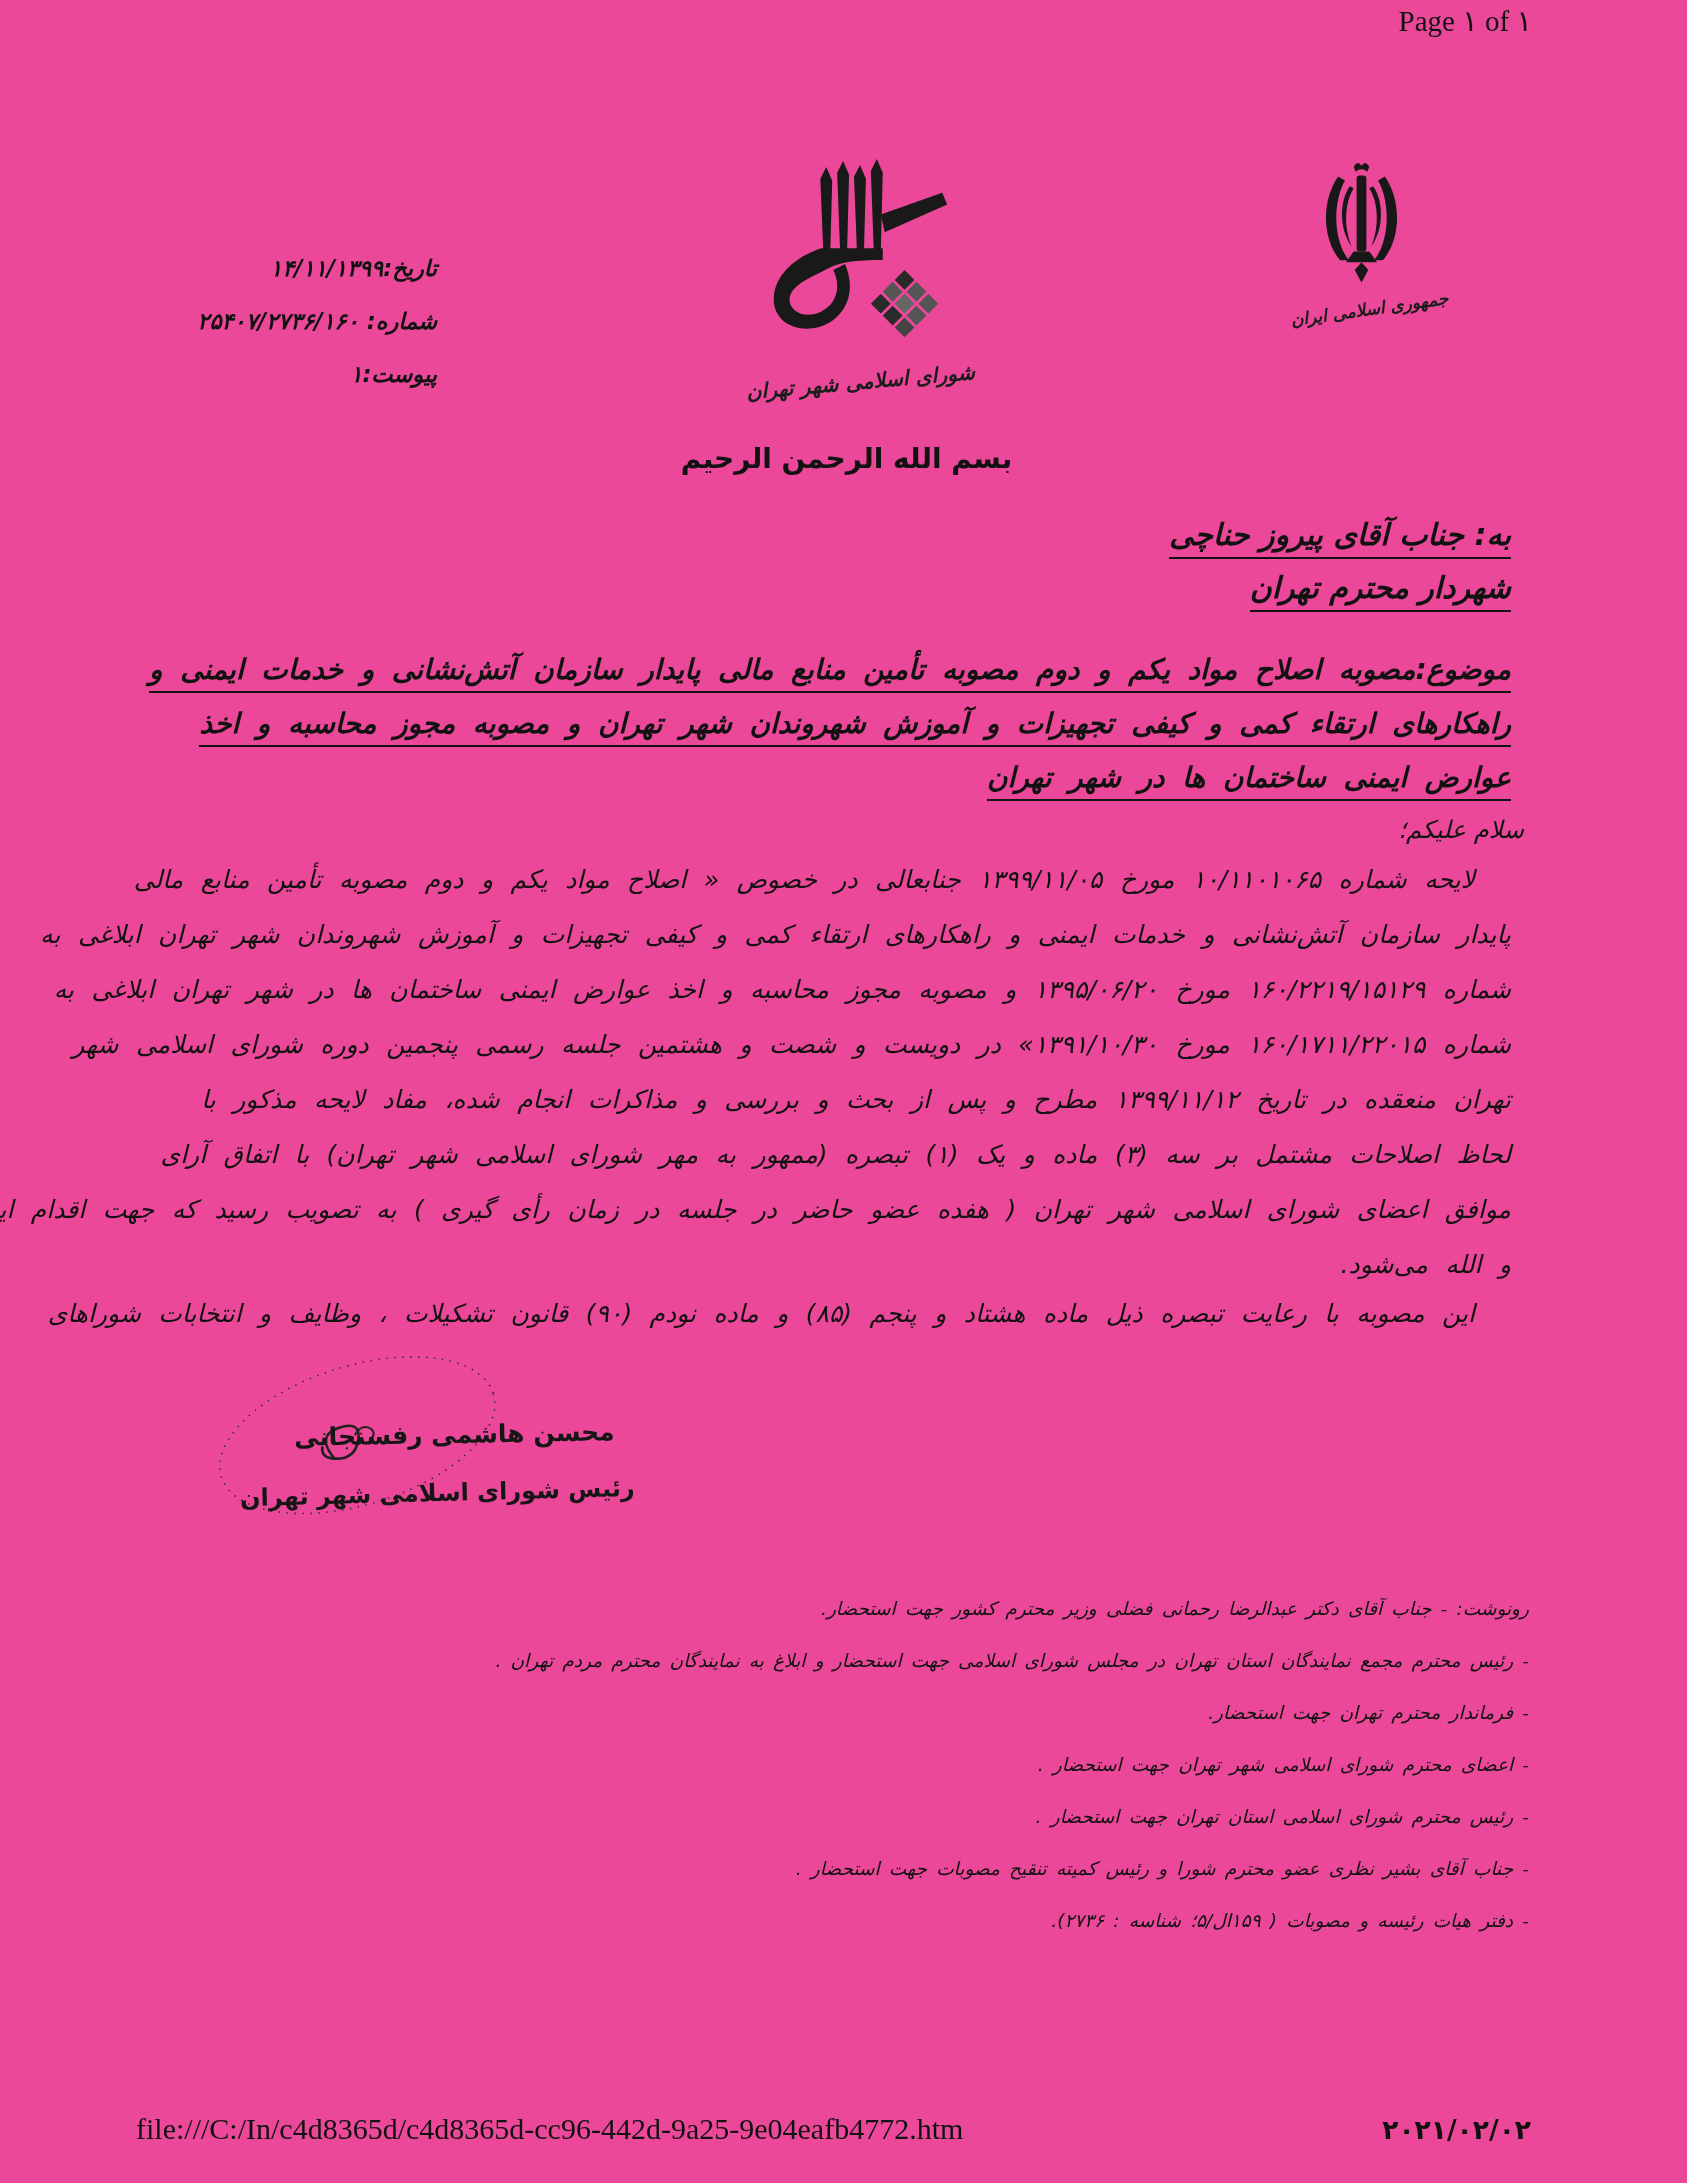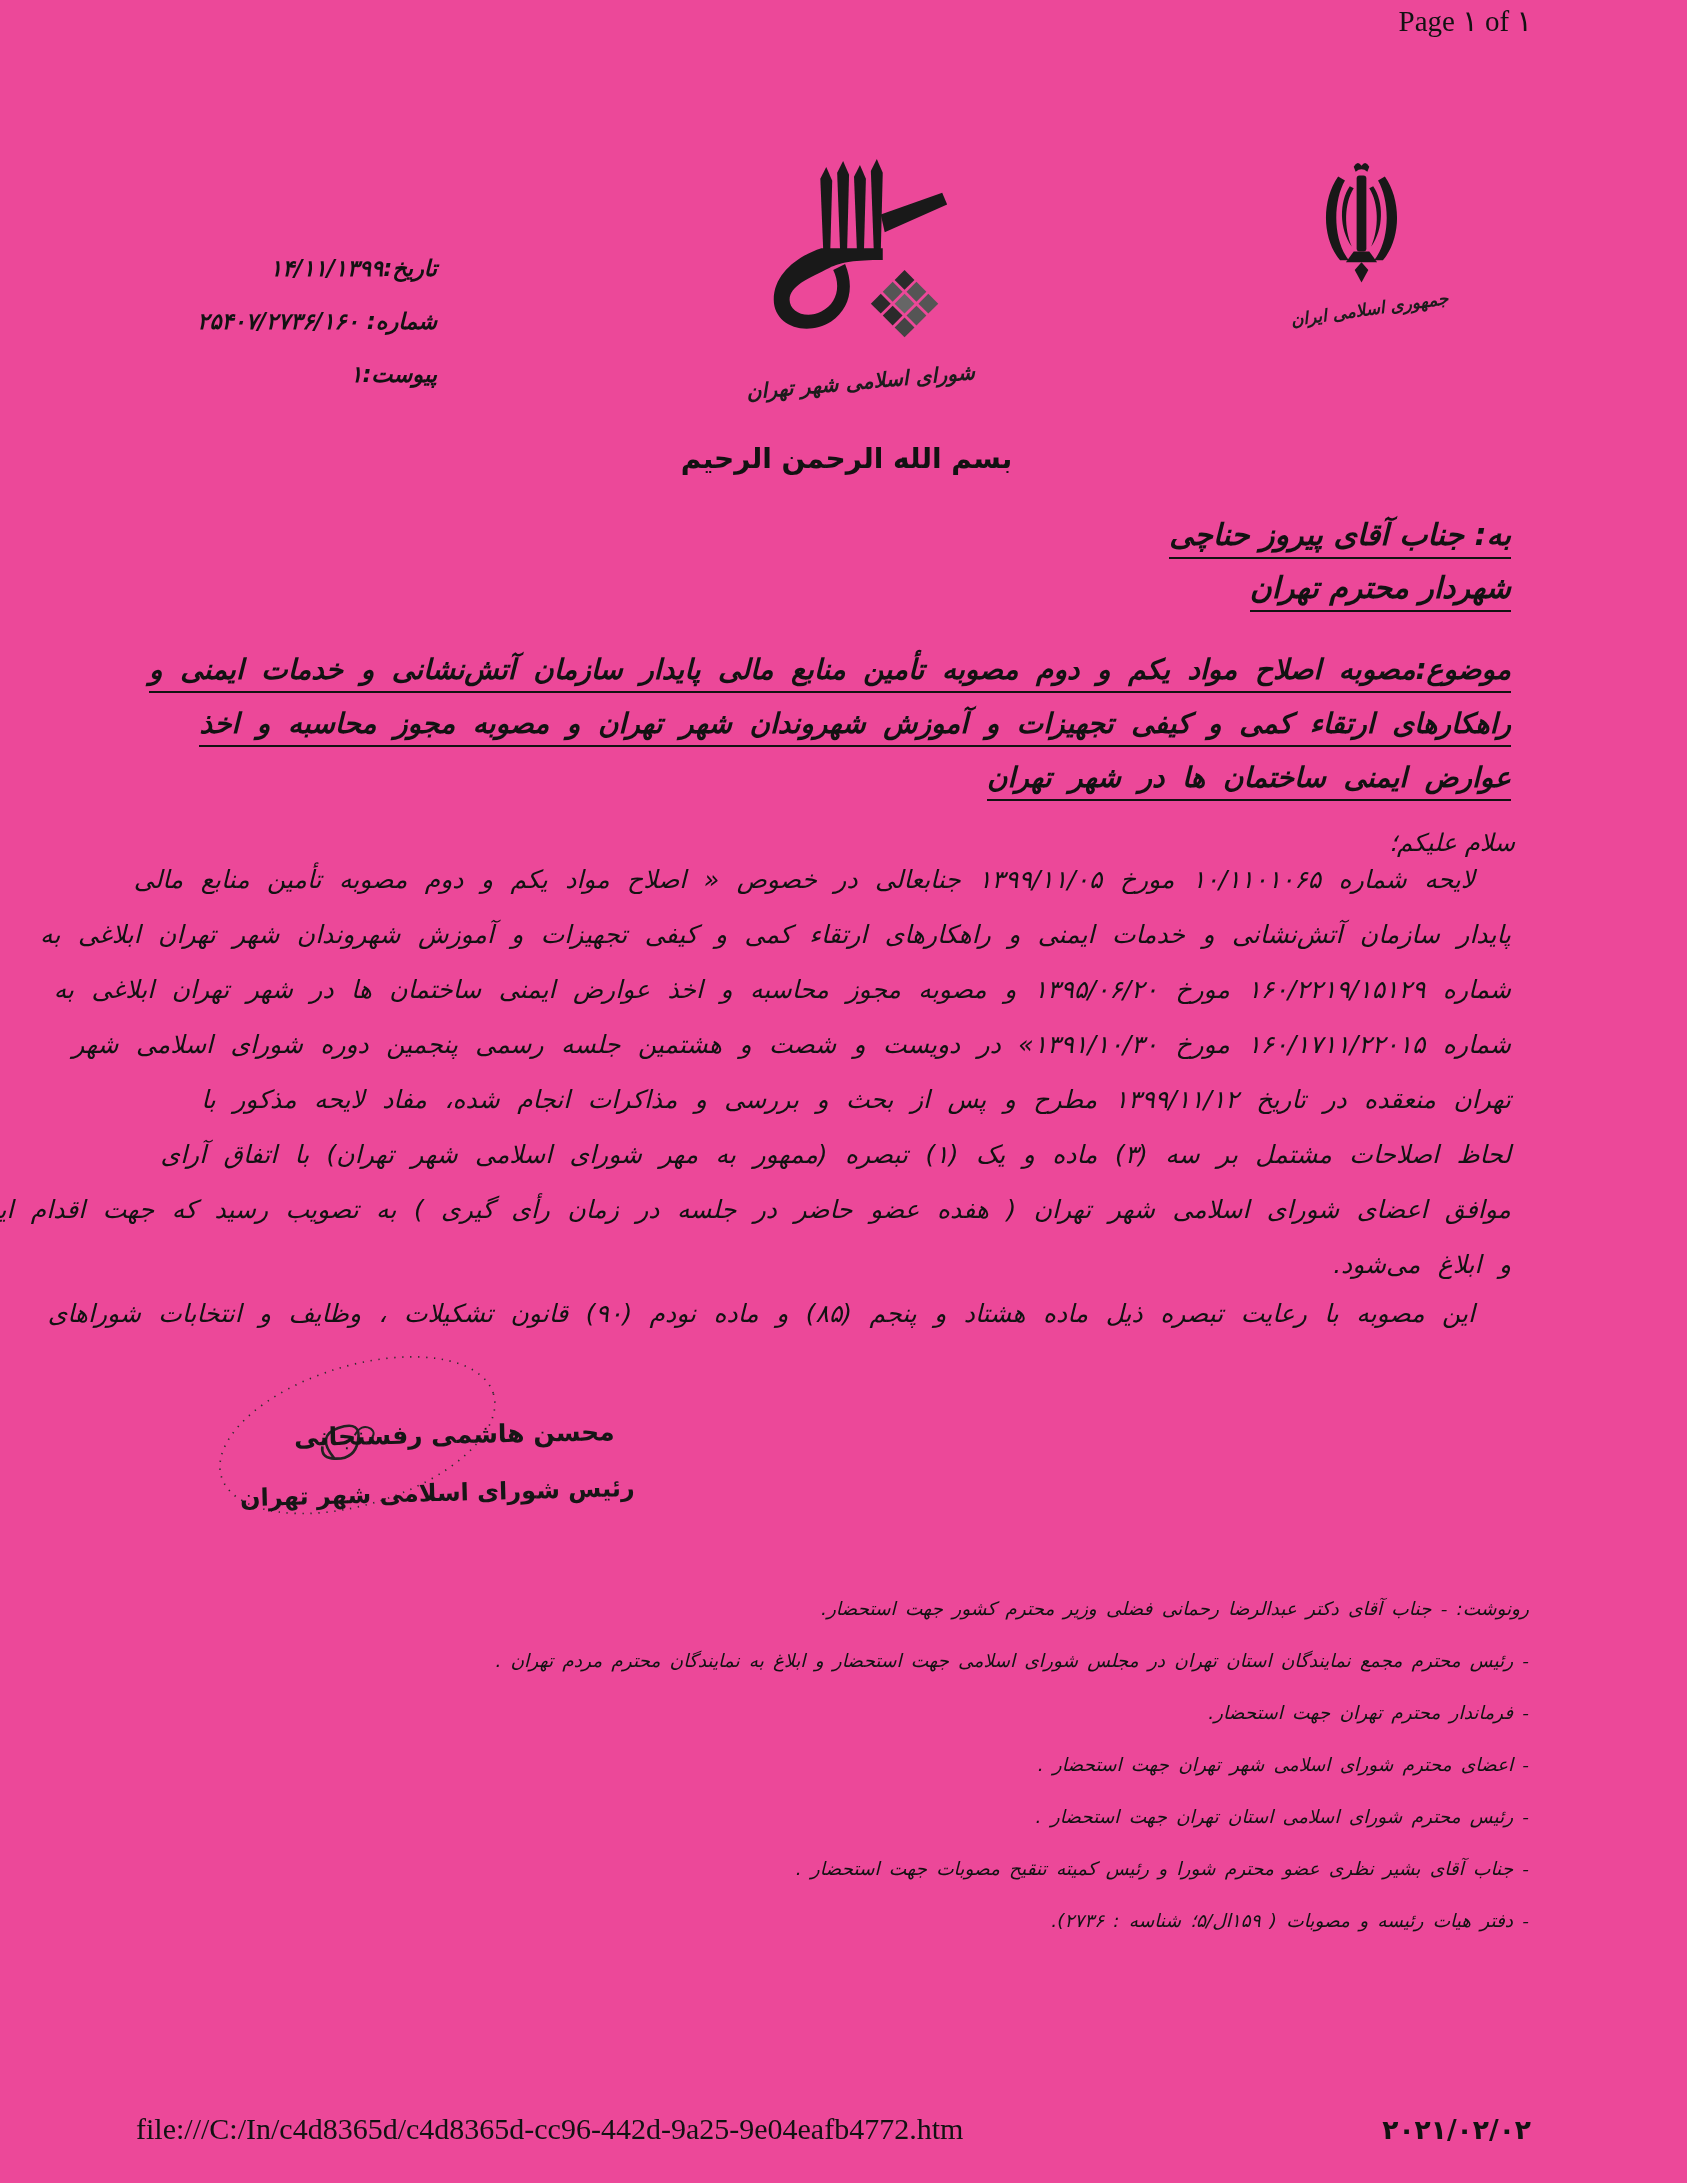--- a/index.html
+++ b/index.html
@@ -29,21 +29,21 @@
      font-size:28px;font-weight:bold;}
   
   .to-line{top:517px;right:185px;font-size:30px;font-weight:bold;font-style:italic;}
   .title-line{top:570px;right:185px;font-size:30px;font-weight:bold;font-style:italic;}
   .u{display:inline-block;padding-bottom:5.3px;border-bottom:2.6px solid #121212;}
   
   .subject{top:625px;right:185px;left:99px;text-align:right;
      font-size:28px;font-weight:bold;font-style:italic;word-spacing:0.28em;margin-top:28px;}
   .subject .sline{height:54px;line-height:33px;}
   
-  .salutation{top:815px;right:181px;font-size:24.5px;font-style:italic;margin-top:13px;}
+  .salutation{top:815px;right:172px;font-size:24.5px;font-style:italic;}
   .body1{top:864px;right:185px;left:99px;text-align:right;
      font-size:25px;font-style:italic;word-spacing:0.38em;}
   .body1 .bline{height:55px;line-height:32px;}
   .body2{top:1298px;right:185px;left:99px;text-align:center;
      font-size:25px;font-style:italic;word-spacing:0.38em;}
   .body2 .bline{height:55px;line-height:32px;}
   .indent{padding-right:36px;}
   
   .sig-block{left:192px;top:1356px;width:463px;height:218px;}
   .sig-scribble{position:absolute;left:0;top:-20px;}
@@ -137,21 +137,21 @@
   <div class="abs salutation rtl nw" dir="rtl">سلام علیکم؛</div>
 
   <div class="abs body1 rtl" dir="rtl">
     <div class="bline nw indent">لایحه شماره ۱۰/۱۱۰۱۰۶۵ مورخ ۱۳۹۹/۱۱/۰۵ جنابعالی در خصوص « اصلاح مواد یکم و دوم مصوبه تأمین منابع مالی</div>
     <div class="bline nw">پایدار سازمان آتش‌نشانی و خدمات ایمنی و راهکارهای ارتقاء کمی و کیفی تجهیزات و آموزش شهروندان شهر تهران ابلاغی به</div>
     <div class="bline nw">شماره ۱۶۰/۲۲۱۹/۱۵۱۲۹ مورخ ۱۳۹۵/۰۶/۲۰ و مصوبه مجوز محاسبه و اخذ عوارض ایمنی ساختمان ها در شهر تهران ابلاغی به</div>
     <div class="bline nw">شماره ۱۶۰/۱۷۱۱/۲۲۰۱۵ مورخ ۱۳۹۱/۱۰/۳۰» در دویست و شصت و هشتمین جلسه رسمی پنجمین دوره شورای اسلامی شهر</div>
     <div class="bline nw">تهران منعقده در تاریخ ۱۳۹۹/۱۱/۱۲ مطرح و پس از بحث و بررسی و مذاکرات انجام شده، مفاد لایحه مذکور با</div>
     <div class="bline nw">لحاظ اصلاحات مشتمل بر سه (۳) ماده و یک (۱) تبصره (ممهور به مهر شورای اسلامی شهر تهران) با اتفاق آرای</div>
     <div class="bline nw">موافق اعضای شورای اسلامی شهر تهران ( هفده عضو حاضر در جلسه در زمان رأی گیری ) به تصویب رسید که جهت اقدام ایفاد</div>
-    <div class="bline nw">و ابلاغ می‌شود.</div>
+    <div class="bline nw">و الله می‌شود.</div>
   </div>
 
   <div class="abs body2 rtl" dir="rtl">
     <div class="bline nw indent">این مصوبه با رعایت تبصره ذیل ماده هشتاد و پنجم (۸۵) و ماده نودم (۹۰) قانون تشکیلات ، وظایف و انتخابات شوراهای</div>
   </div>
 
   <div class="abs sig-block">
     <div class="sig-scribble">
       <svg width="344" height="205" viewBox="0 0 520 310" xmlns="http://www.w3.org/2000/svg">
         <ellipse cx="250" cy="150" rx="215" ry="105" fill="none" stroke="#2b2b2b" stroke-width="2.5" stroke-dasharray="2 10" transform="rotate(-17 250 150)"></ellipse>

